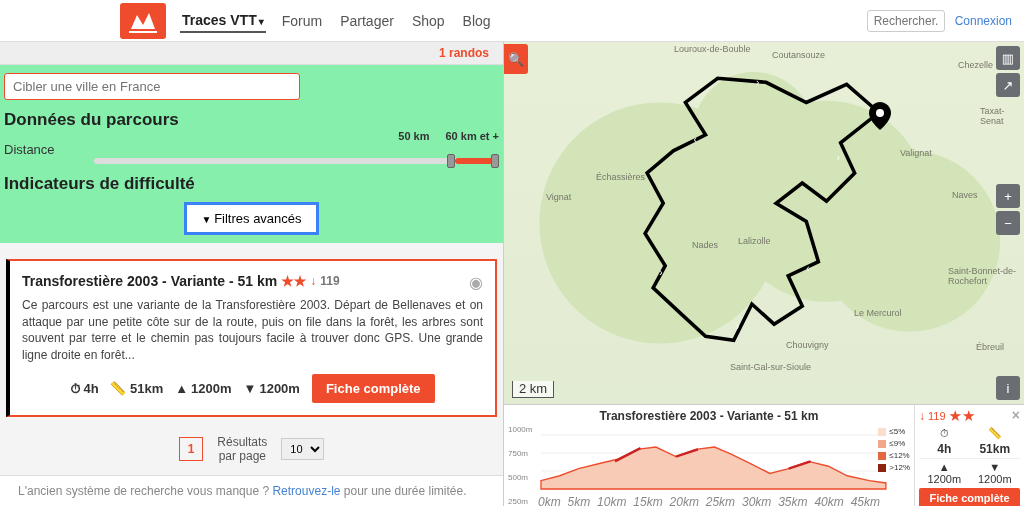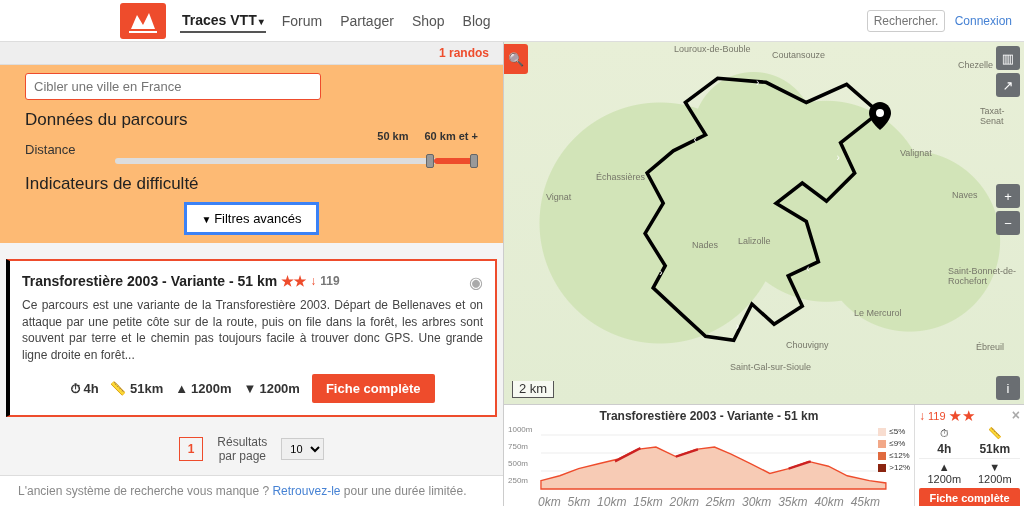--- a/index.html
+++ b/index.html
@@ -18,23 +18,23 @@
   .login-link { color: #4682d4; font-size: 12px; cursor: pointer; }
 
   
   .main { display: flex; height: calc(100% - 42px); }
   .left-panel { width: 504px; background: #f4f4f4; overflow: hidden; display: flex; flex-direction: column; border-right: 1px solid #ccc; }
   .right-panel { flex: 1; position: relative; display: flex; flex-direction: column; }
 
   
   .results-count { height: 24px; display: flex; justify-content: flex-end; align-items: center; padding: 0 14px; background: #eee; border-bottom: 1px solid #ddd; }
   .results-count span { color: #ee4c2c; font-weight: 600; font-size: 12px; }
-  .filter-body { padding: 8px 25px; background: #fdba74; }
+  .filter-body { padding: 8px 4px; background: #86efac; }
   .city-input { width: 296px; padding: 5px 8px; border: 1px solid #ee4c2c; border-radius: 3px; font-size: 13px; color: #888; background: #fff; }
-  .section-title { font-size: 17px; font-weight: 400; color: #222; margin: 10px 0 6px; }
+  .section-title { font-size: 17px; font-weight: 700; color: #222; margin: 10px 0 6px; }
   .filter-row { display: flex; align-items: center; font-size: 13px; margin-bottom: 4px; }
   .filter-label { width: 90px; color: #333; }
   .slider-wrap { flex: 1; position: relative; height: 28px; display: flex; align-items: flex-end; }
   .slider-labels { position: absolute; right: 0; top: -6px; display: flex; gap: 16px; font-size: 11px; font-weight: 600; }
   .slider-track { height: 6px; background: #ddd; width: 100%; border-radius: 3px; position: relative; }
   .slider-fill { position: absolute; right: 0; width: 44px; height: 6px; background: #ee4c2c; border-radius: 3px; }
   .slider-thumb { position: absolute; width: 8px; height: 14px; background: #999; border: 1px solid #666; border-radius: 2px; top: -4px; }
   .checkbox-row { display: flex; gap: 16px; }
   .checkbox-item { display: flex; align-items: center; gap: 4px; font-size: 12px; cursor: pointer; }
   .checkbox-item input { cursor: pointer; }
@@ -82,21 +82,21 @@
   .map-ctrl.mid { top: 142px; }
   .map-ctrl.bot { bottom: 4px; }
   .ctrl-btn { width: 24px; height: 24px; background: #6a6e72; color: #fff; display: flex; align-items: center; justify-content: center; font-size: 13px; border-radius: 3px; cursor: pointer; }
   .map-scale { position: absolute; left: 8px; bottom: 6px; font-size: 13px; color: #333; border: 1px solid #555; border-top: none; padding: 0 6px 1px; background: rgba(255,255,255,0.7); }
 
   
   .bottom { height: 102px; border-top: 1px solid #ccc; display: flex; background: #fff; }
   .chart-area { flex: 1; position: relative; padding: 4px 6px 2px; }
   .chart-title { text-align: center; font-size: 12px; font-weight: 700; }
   .chart-svg { width: 100%; height: 72px; display: block; }
-  .y-labels { position: absolute; left: 4px; top: 20px; font-size: 8px; color: #888; display: flex; flex-direction: column; gap: 8px; }
+  .y-labels { position: absolute; left: 4px; top: 20px; font-size: 8px; color: #888; display: flex; flex-direction: column; gap: 15px; }
   .x-labels { display: flex; justify-content: space-between; font-size: 12px; color: #888; padding: 0 28px 0 28px; font-style: italic; }
   .legend { position: absolute; right: 4px; top: 22px; font-size: 8px; display: flex; flex-direction: column; gap: 3px; }
   .legend-item { display: flex; align-items: center; gap: 3px; }
   .sw { width: 8px; height: 8px; }
   .info-right { width: 110px; border-left: 1px solid #ddd; padding: 2px 4px; font-size: 11px; position: relative; }
   .close-x { position: absolute; right: 4px; top: 2px; color: #aaa; cursor: pointer; font-size: 14px; font-weight: bold; }
   .info-top { display: flex; align-items: center; gap: 3px; margin-bottom: 2px; }
   .info-stats { display: flex; text-align: center; }
   .info-stats > div { flex: 1; display: flex; flex-direction: column; align-items: center; }
   .info-stats .v { font-size: 12px; font-weight: 600; margin-top: 2px; }

